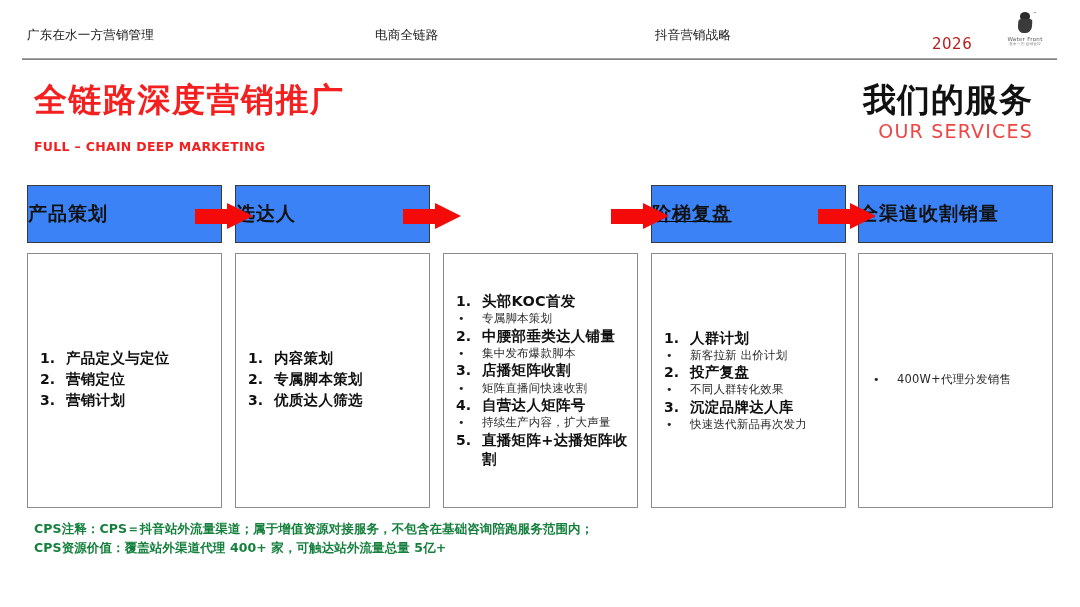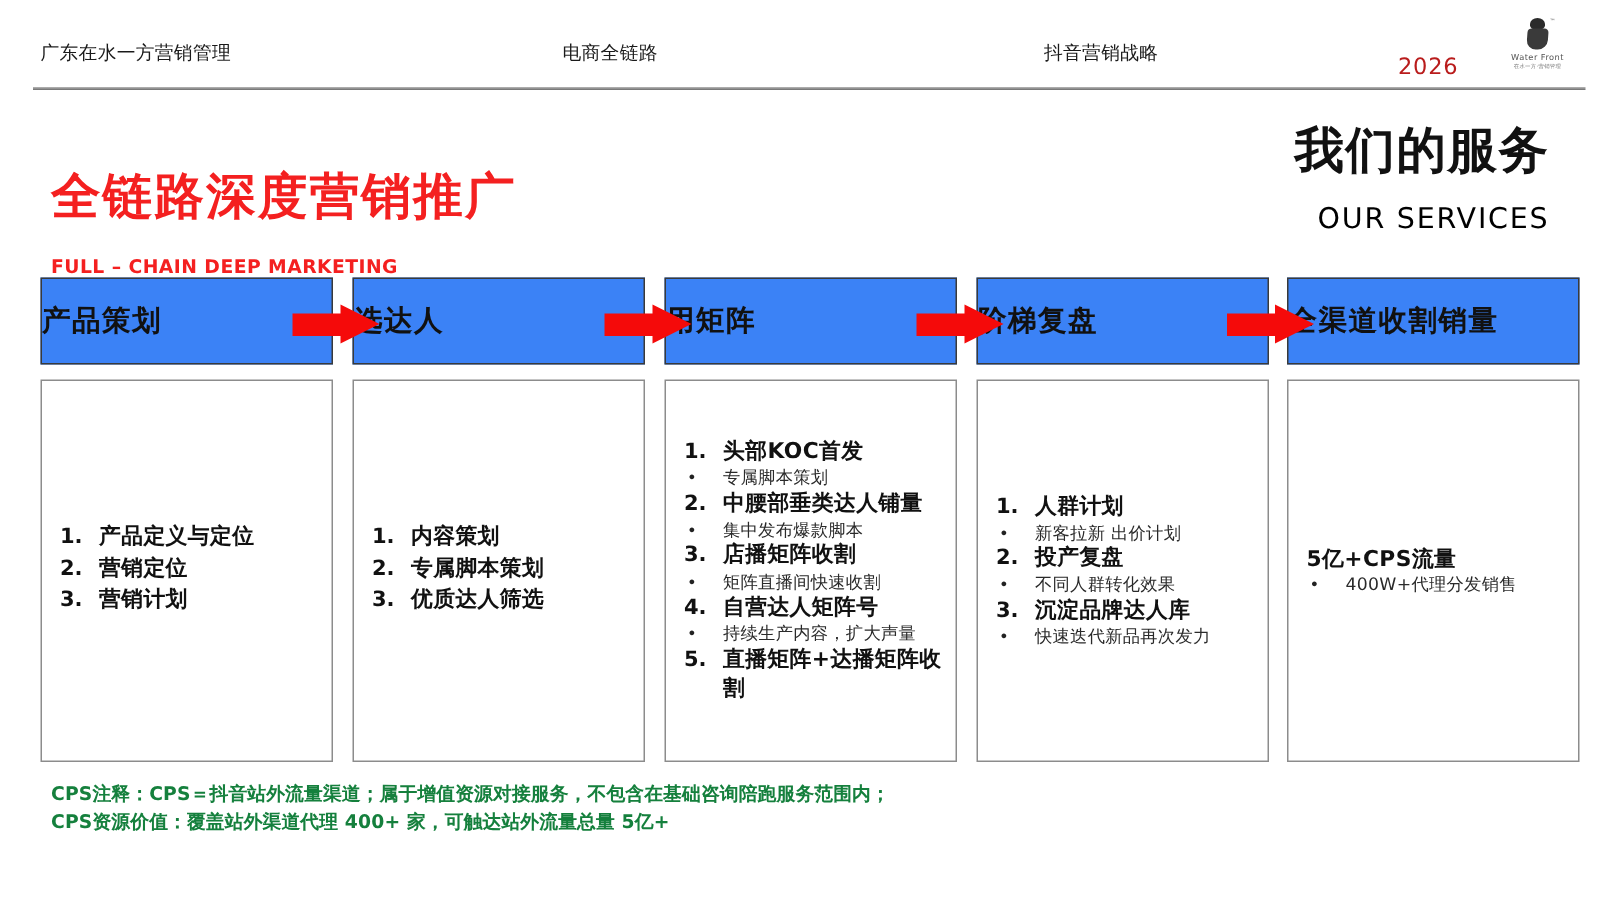--- a/index.html
+++ b/index.html
@@ -28,21 +28,21 @@
   }
   .top-item {
     position: absolute;
     font-size: 12.5px;
     color: #1a1a1a;
     white-space: nowrap;
     letter-spacing: 0.2px;
   }
   .top-left  { left: 27px;  top: 27px; }
   .top-mid1  { left: 375px; top: 27px; }
-  .top-mid2  { left: 655px; top: 27px; margin-left: 41px; }
+  .top-mid2  { left: 655px; top: 27px; }
   .top-year  { left: 932px; top: 35px; font-size: 15px; color: #b91c1c; letter-spacing: 0.5px; }
 
   .logo-wrap {
     position: absolute;
     left: 995px; top: 12px;
     width: 60px; height: 40px;
     display: flex;
     flex-direction: column;
     align-items: center;
     justify-content: flex-start;
@@ -97,21 +97,20 @@
     position: absolute;
     left: 34px; top: 82px;
   }
   .title-cn {
     font-size: 33px;
     font-weight: bold;
     color: #f42020;
     letter-spacing: 1.5px;
     line-height: 1.12;
     white-space: nowrap;
-    margin-top: 31px;
   }
   .title-en {
     font-size: 12.5px;
     font-weight: bold;
     color: #f42020;
     letter-spacing: 0.3px;
     margin-top: 20px;
     white-space: nowrap;
   }
   .svc-block {
@@ -122,23 +121,23 @@
   .svc-cn {
     font-size: 33px;
     font-weight: bold;
     color: #111;
     letter-spacing: 1px;
     line-height: 1.12;
     white-space: nowrap;
   }
   .svc-en {
     font-size: 19px;
-    color: #000000;
+    color: #ef4444;
     letter-spacing: 1.2px;
-    margin-top: 16px;
+    margin-top: 1px;
     white-space: nowrap;
   }
 
   
   .stage-head {
     position: absolute;
     top: 185px;
     height: 58px;
     border: 1.3px solid #3a3a3a;
     background: #3b82f6;
@@ -293,24 +292,21 @@
     <div class="svc-cn">我们的服务</div>
     <div class="svc-en">OUR SERVICES</div>
   </div>
 
   <div class="stage-head" style="left:27px;width:195px;">
     <div class="label">产品策划</div>
   </div>
   <div class="stage-head" style="left:235px;width:195px;">
     <div class="label">选达人</div>
   </div>
-  <div class="stage-head" style="left:443px;width:195px;">
-    <div class="label">用矩阵</div>
-  </div>
-  <div class="stage-head" style="left:651px;width:195px;">
+  <div class="stage-head" style="left:651px;width:195px;text-decoration:underline;">
     <div class="label">阶梯复盘</div>
   </div>
   <div class="stage-head" style="left:858px;width:195px;">
     <div class="label">全渠道收割销量</div>
   </div>
 
   <div class="arrow" style="left:195px;">
     <div class="shaft"></div>
       <div class="head"></div>
   </div>
@@ -426,21 +422,20 @@
       </li>
       <li class="sub-row">
         <span class="dot">•</span>
         <span class="txt">快速迭代新品再次发力</span>
       </li>
     </ol>
   </div>
 
   <div class="stage-body" style="left:858px;width:195px;">
     <div>
-      <div class="c5-head">5亿+CPS流量</div>
       <div class="sub-row">
         <span class="dot">•</span>
         <span class="txt">400W+代理分发销售</span>
       </div>
     </div>
   </div>
 
   <div class="footnotes">
     <div class="footnote">CPS注释：CPS＝抖音站外流量渠道；属于增值资源对接服务，不包含在基础咨询陪跑服务范围内；</div>
     <div class="footnote">CPS资源价值：覆盖站外渠道代理 400+ 家，可触达站外流量总量 5亿+</div>

